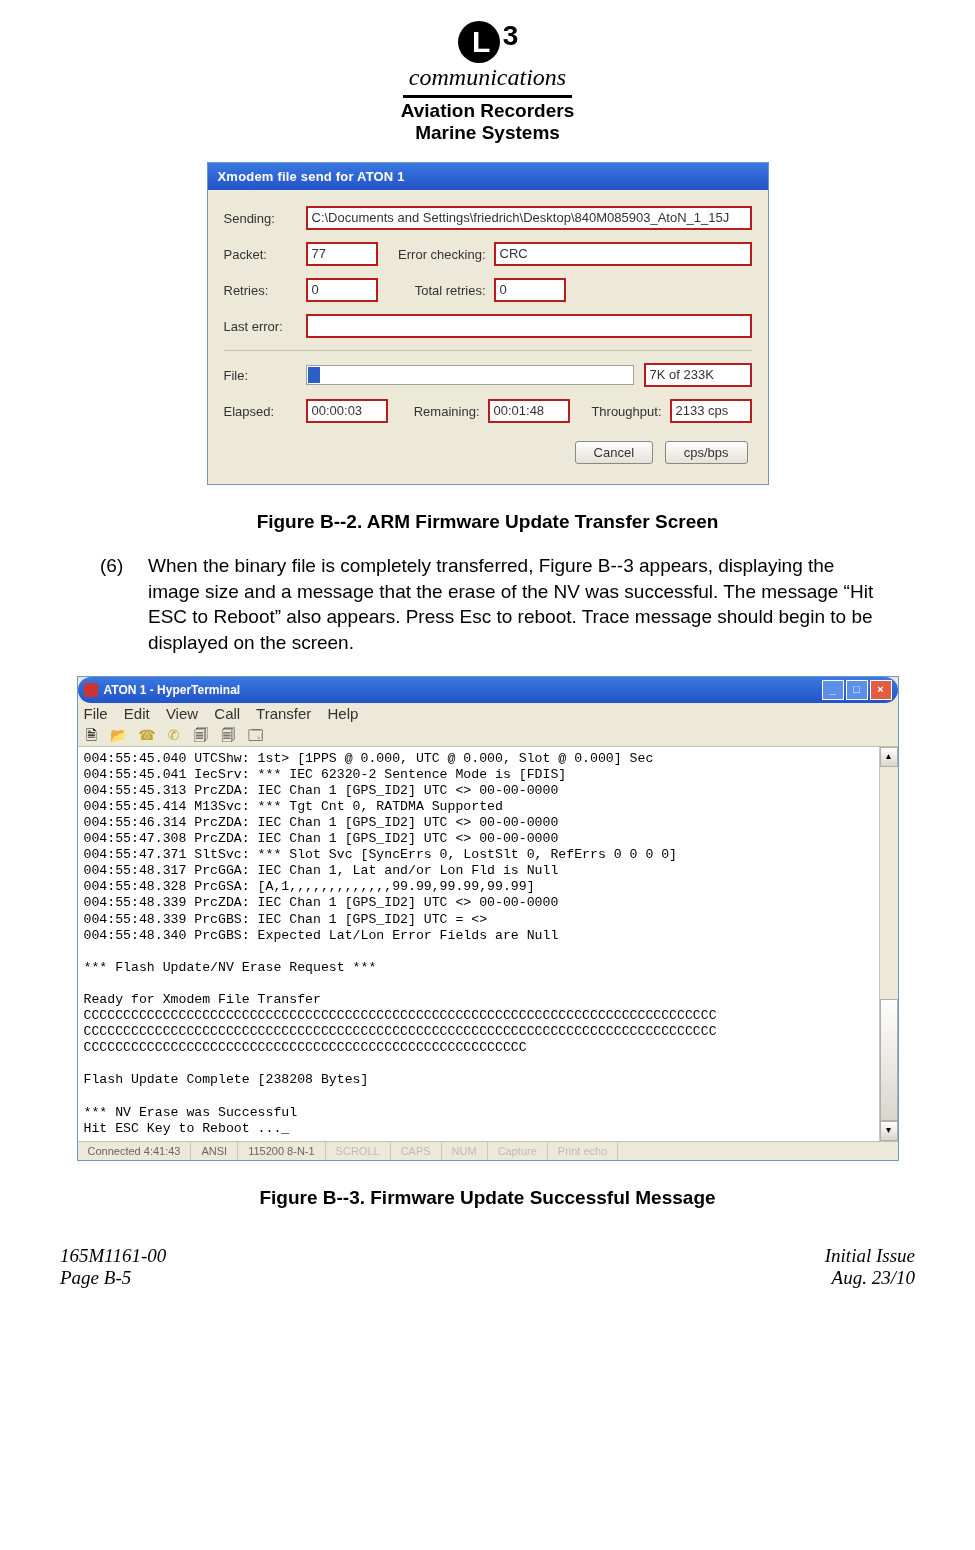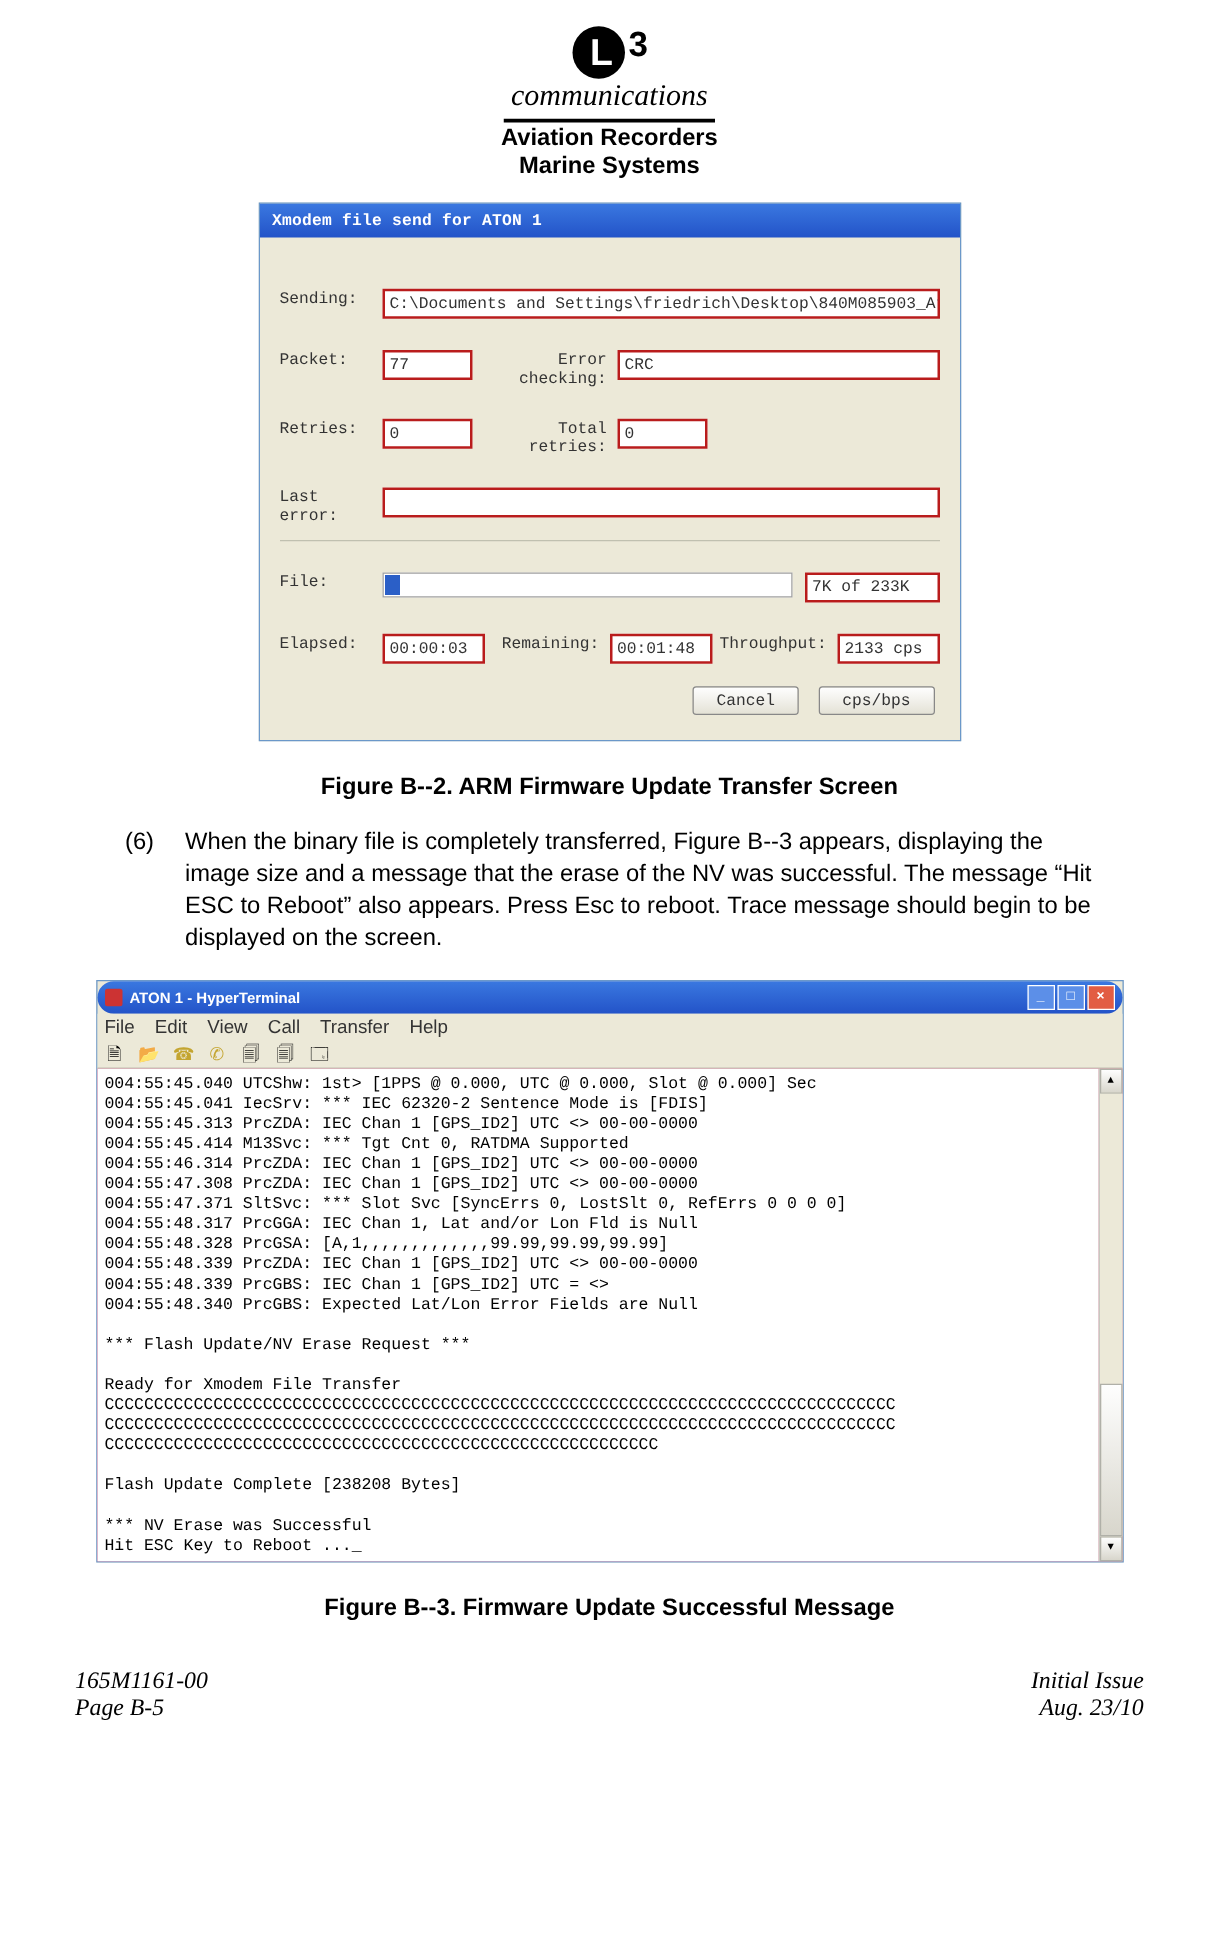--- a/index.html
+++ b/index.html
@@ -48,39 +48,39 @@
   .logo-subtitle1, .logo-subtitle2 {
     font-weight: bold;
     font-size: 19px;
     text-align: center;
   }
   .dialog {
     width: 560px;
     margin: 18px auto 0 auto;
     border: 1px solid #6b98c9;
     background: #ece9d8;
-    font-family: Liberation Mono, monospace;
+    font-family: Liberation Sans, sans-serif;
     font-size: 13px;
     color: #333;
   }
   .dialog-title {
     background: linear-gradient(#3a78e0, #2353c8);
     color: #fff;
     padding: 6px 10px;
     font-weight: bold;
     font-size: 13px;
     letter-spacing: 0.2px;
   }
   .dialog-body {
     padding: 16px 16px 10px 16px;
   }
   .drow {
     display: flex;
+    align-items: center;
     margin-bottom: 12px;
-    margin-top: 25px;
   }
   .dlabel {
     width: 82px;
     color: #333;
   }
   .dlabel2 {
     width: 108px;
     text-align: right;
     padding-right: 8px;
     color: #333;
@@ -415,20 +415,30 @@
 *** NV Erase was Successful
 Hit ESC Key to Reboot ..._</div>
       <div class="scrollbar">
         <div class="sb-arrow">▴</div>
         <div class="sb-track">
             <div class="sb-thumb"></div>
           </div>
         <div class="sb-arrow">▾</div>
       </div>
     </div>
+    <div class="statusbar">
+      <div>Connected 4:41:43</div>
+      <div>ANSI</div>
+      <div>115200 8-N-1</div>
+      <div class="pale">SCROLL</div>
+      <div class="pale">CAPS</div>
+      <div class="pale">NUM</div>
+      <div class="pale">Capture</div>
+      <div class="pale">Print echo</div>
+    </div>
   </div>
 
   <div class="figcap">Figure B--3.  Firmware Update Successful Message</div>
 
   <div class="footer">
     <div>
       <div>165M1161-00</div>
       <div>Page B-5</div>
     </div>
     <div style="text-align:right">

